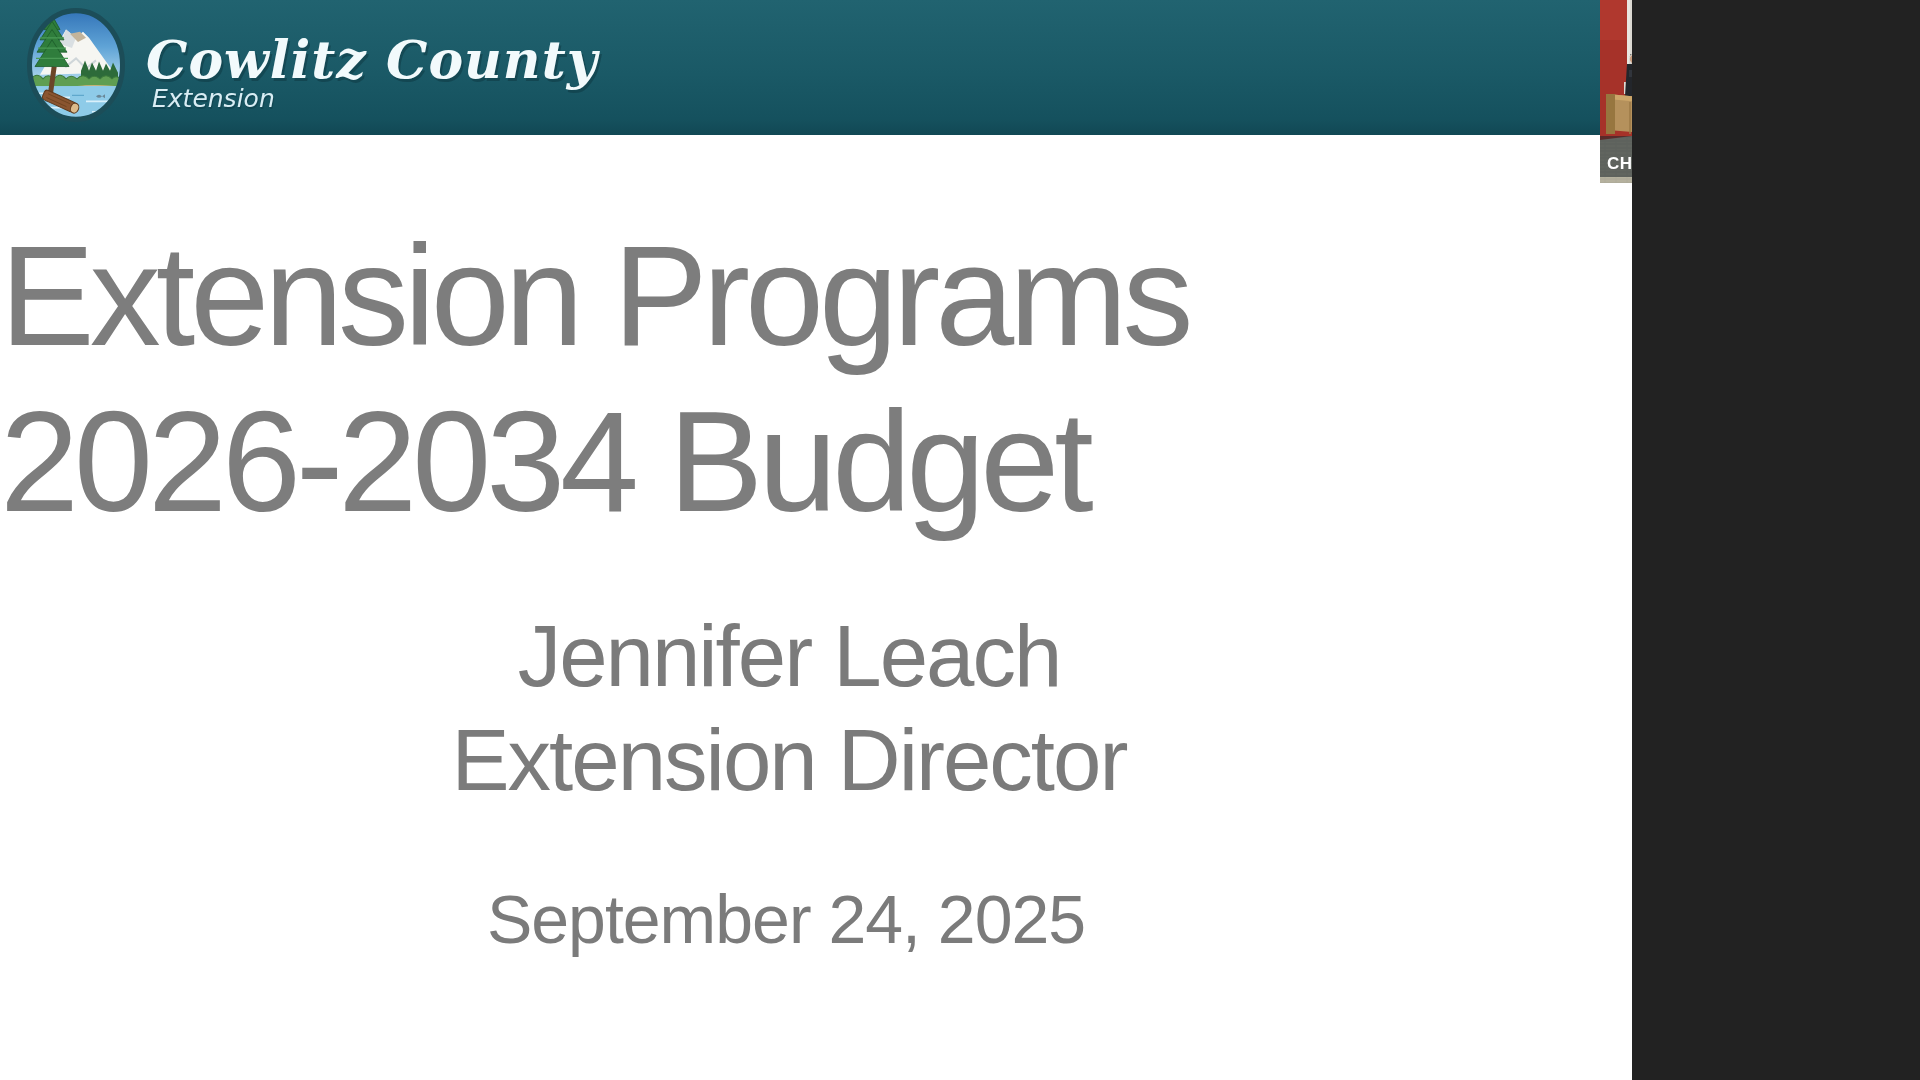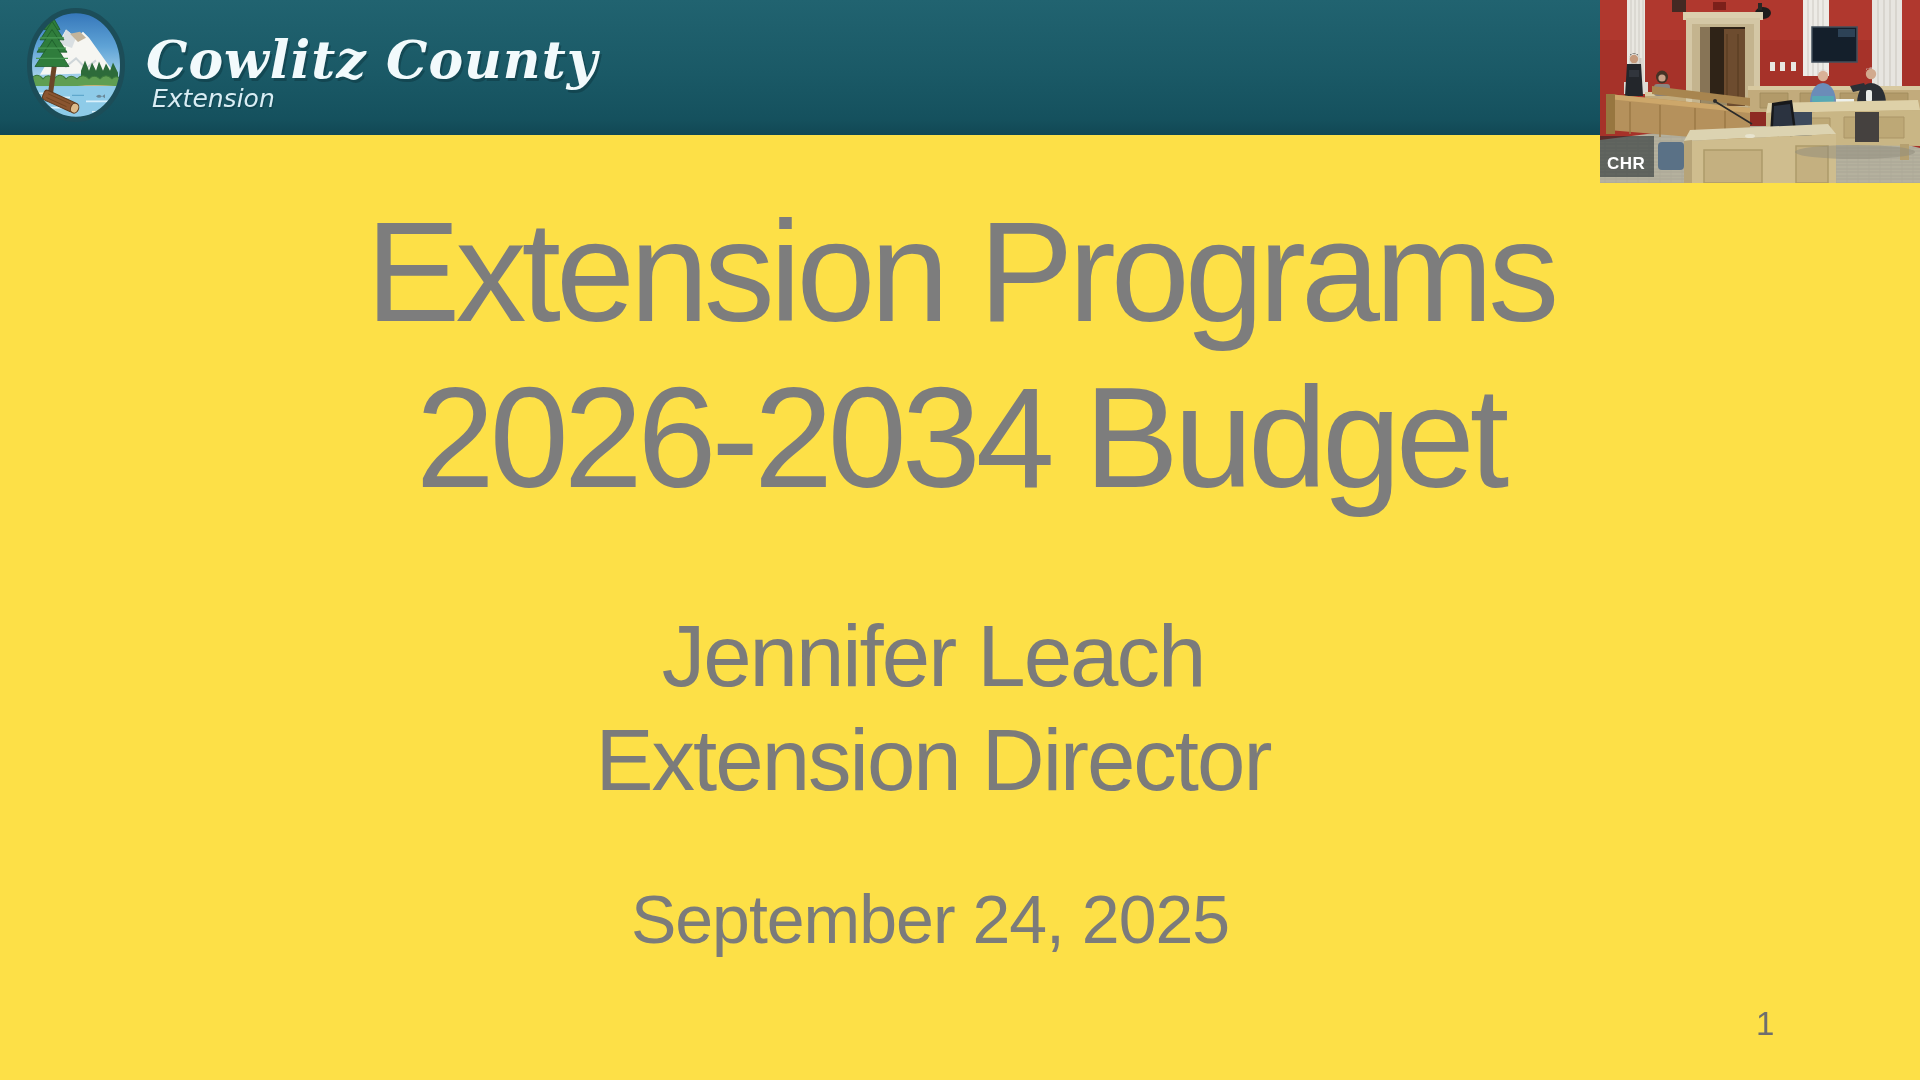--- a/index.html
+++ b/index.html
@@ -1,18 +1,18 @@
 <!DOCTYPE html>
 <html><head>
 <meta charset="utf-8">
 <style>
   html,body{margin:0;padding:0;background:#222;}
   .stage{
-    position:relative;width:1920px;height:1080px;overflow:hidden;
-    background:#fde047;font-family:"Liberation Sans",sans-serif;text-decoration:underline;
+    position:relative;width:1632px;height:1080px;overflow:hidden;
+    background:#ffffff;font-family:"Liberation Sans",sans-serif;text-decoration:underline;
   }
 
   
   .banner{
     position:absolute;left:0;top:0;width:1920px;height:135px;
     background:linear-gradient(180deg,#216370 0%,#1a5966 55%,#15515e 88%,#114854 100%);
   }
   .logo-wrap{position:absolute;left:26px;top:7px;display:flex;align-items:flex-start;gap:20px;}
   .seal{width:100px;height:116px;display:block;}
   .logo-text{margin-top:26px;color:#f2fafc;}
@@ -35,22 +35,22 @@
   .video svg{display:block;width:320px;height:183px;}
   .chr-badge{
     position:absolute;left:0;bottom:6px;
     background:rgba(28,38,44,.55);color:#ffffff;
     font-weight:700;font-size:17px;line-height:17px;letter-spacing:.5px;
     padding:19px 9px 5px 7px;
   }
 
   
   .slide-title{
-    position:absolute;left:0;top:189px;width:100%;
-    text-align:center;color:#7d7d7d;
+    position:absolute;left:0;top:213px;width:100%;
+    color:#7d7d7d;
     font-size:142px;line-height:166px;letter-spacing:-5px;font-weight:400;
   }
   .presenter{
     position:absolute;left:0;top:604px;width:100%;
     text-align:center;color:#7b7b7b;
     font-size:87px;line-height:104px;letter-spacing:-2px;
     transform:translateX(-27px);
   }
   .slide-date{
     position:absolute;left:0;top:882px;width:100%;

